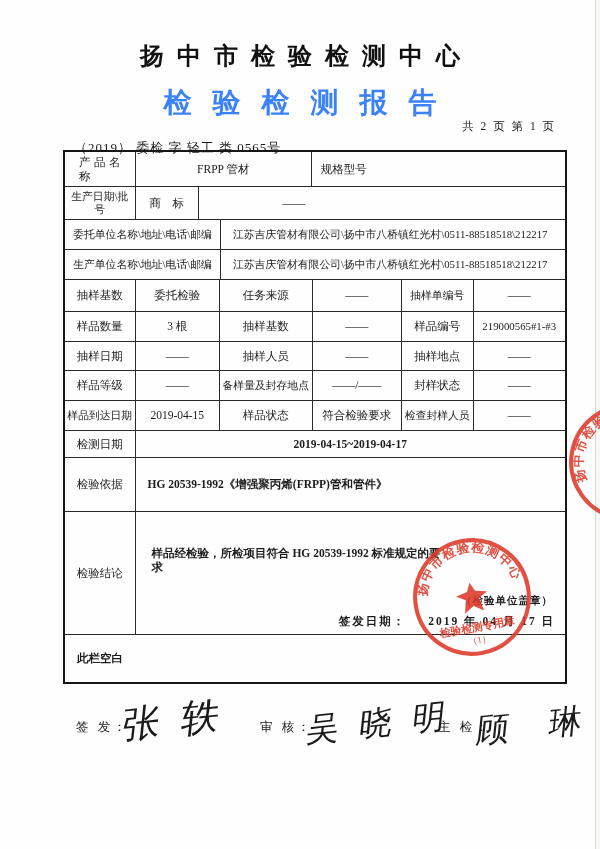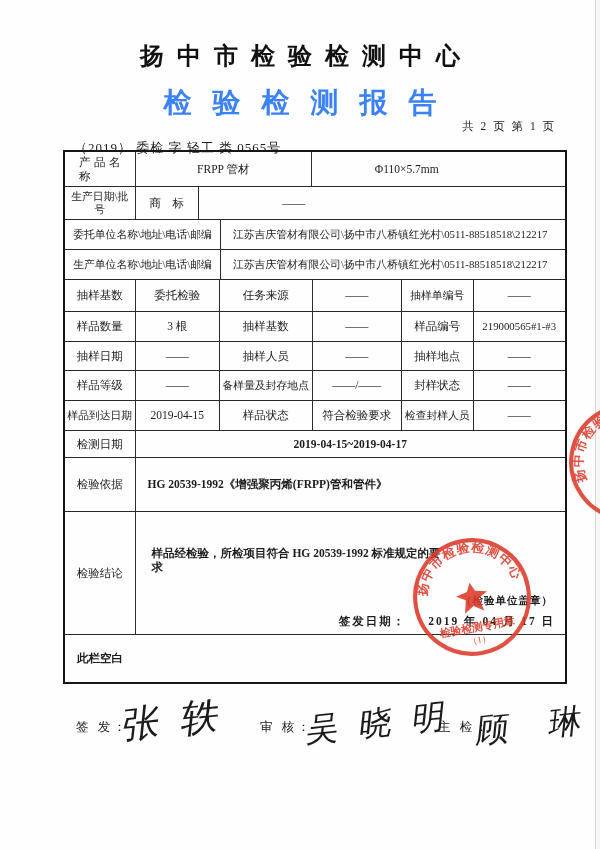--- a/index.html
+++ b/index.html
@@ -81,21 +81,21 @@
 <div class="doc-no">（2019） 委检 字 轻工 类 0565号</div>
 <div class="page-ind">共 2 页 第 1 页</div>
 
 <div class="form-table">
 
   <div class="row" style="height:35px">
     <div class="cell wA1">
         <span class="jfy">产品名称</span>
       </div>
     <div class="cell wA2">FRPP 管材</div>
-    <div class="cell wA4">Φ110×5.7mm</div>
+    <div class="cell wA3">规格型号</div>
   </div>
 
   <div class="row" style="height:33px">
     <div class="cell wA1 small">生产日期\批号</div>
     <div class="cell wA3">
         <span class="jfy">商标</span>
       </div>
     <div class="cell wA4">——</div>
   </div>
 

